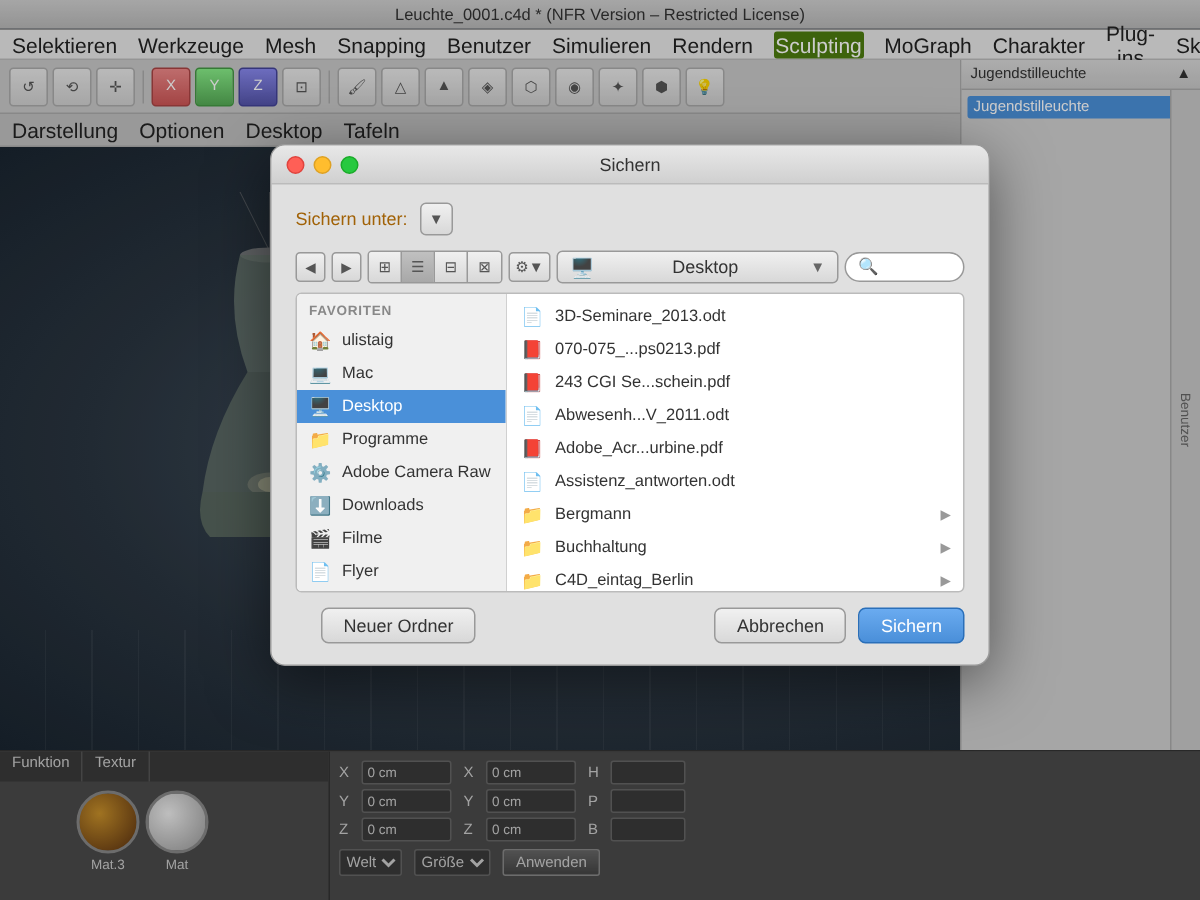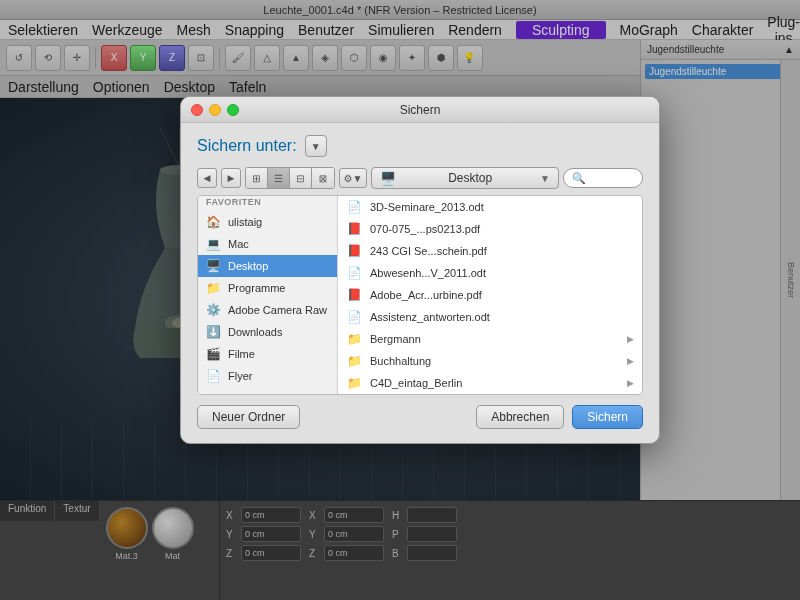--- a/index.html
+++ b/index.html
@@ -47,21 +47,21 @@
       align-items: center;
       padding: 0 8px;
       gap: 14px;
     }
     .menu-item {
       font-size: 14px;
       color: #222;
       cursor: default;
       text-align: center;
     }
-    .menu-item.active { background: #6d28d9; color: white; padding: 1px 16px; border-radius: 2px; }
+    .menu-item.active { background: #4d7c0f; color: white; padding: 1px 1px; border-radius: 2px; }
 
     
     .toolbar {
       position: absolute;
       top: 40px; left: 0; right: 0;
       height: 36px;
       background: #c8c8c8;
       border-bottom: 1px solid #aaa;
       display: flex;
       align-items: center;
@@ -138,37 +138,39 @@
       height: 100px;
       background: #555;
       border-top: 1px solid #333;
       display: flex;
     }
     .bottom-left {
       width: 220px;
       background: #4a4a4a;
       border-right: 1px solid #333;
       display: flex;
+      flex-direction: column;
     }
     .bottom-tabs {
       height: 20px;
       display: flex;
       background: #3a3a3a;
     }
     .bottom-tab {
       padding: 2px 8px;
       font-size: 10px;
       color: #ccc;
       cursor: pointer;
       border-right: 1px solid #555;
     }
     .bottom-materials {
       display: flex;
       gap: 4px;
       padding: 6px;
+      margin-left: 45px;
     }
     .mat-sphere {
       width: 42px; height: 42px;
       border-radius: 50%;
       border: 2px solid #888;
     }
     .mat-label { font-size: 9px; color: #ccc; text-align: center; }
     .mat-item { display: flex; flex-direction: column; align-items: center; gap: 2px; }
 
     .bottom-right {
@@ -258,22 +260,22 @@
     }
 
     
     .filename-row {
       display: flex;
       align-items: center;
       margin-bottom: 10px;
       gap: 8px;
     }
     .filename-label {
-      font-size: 16px;
-      color: #0369a1;
+      font-size: 12px;
+      color: #a16207;
       white-space: nowrap;
     }
     .filename-input {
       flex: 1;
       height: 22px;
       border: 1px solid #999;
       border-radius: 4px;
       padding: 0 6px;
       font-size: 12px;
       background: white;
@@ -359,21 +361,20 @@
 
     
     .file-browser {
       display: flex;
       height: 200px;
       border: 1px solid #bbb;
       border-radius: 4px;
       overflow: hidden;
       background: white;
       margin-bottom: 0;
-      align-items: center;
     }
 
     
     .sidebar {
       width: 140px;
       background: #f0f0f0;
       border-right: 1px solid #d0d0d0;
       overflow-y: auto;
       padding: 6px 0;
     }
@@ -437,20 +438,21 @@
     .file-doc { color: #e44; }
     .file-pdf { color: #e44; }
     .file-folder { color: #7ab0d4; }
 
     
     .dialog-footer {
       display: flex;
       align-items: center;
       justify-content: space-between;
       padding: 10px 16px 14px;
+      margin-left: 17px;
     }
     .btn {
       height: 24px;
       padding: 0 14px;
       border-radius: 5px;
       font-size: 12px;
       cursor: pointer;
       border: 1px solid;
       font-family: inherit;
     }
@@ -649,20 +651,29 @@
       </div>
       <div class="coord-field">
         <span class="coord-label">Z</span>
         <input class="coord-input" type="text" value="0 cm" style="">
       </div>
       <div class="coord-field">
         <span class="coord-label">B</span>
         <input class="coord-input" type="text" style="width: 50px;">
       </div>
     </div>
+    <div class="coord-row" style="margin-top:2px;">
+      <select style="height:18px;font-size:10px;background:#3a3a3a;color:#ccc;border:1px solid #666;border-radius:2px;">
+        <option>Welt</option>
+      </select>
+      <select style="height:18px;font-size:10px;background:#3a3a3a;color:#ccc;border:1px solid #666;border-radius:2px;">
+        <option>Größe</option>
+      </select>
+      <button class="btn" style="height:18px;padding:0 8px;font-size:10px;background:linear-gradient(to bottom,#666,#444);border:1px solid #888;color:#ccc;border-radius:2px;">Anwenden</button>
+    </div>
   </div>
 </div>
 
 <div class="dialog-overlay">
   <div class="dialog">
 
     <div class="dialog-titlebar">
       <div class="traffic-lights">
         <div class="tl tl-red"></div>
         <div class="tl tl-yellow"></div>

